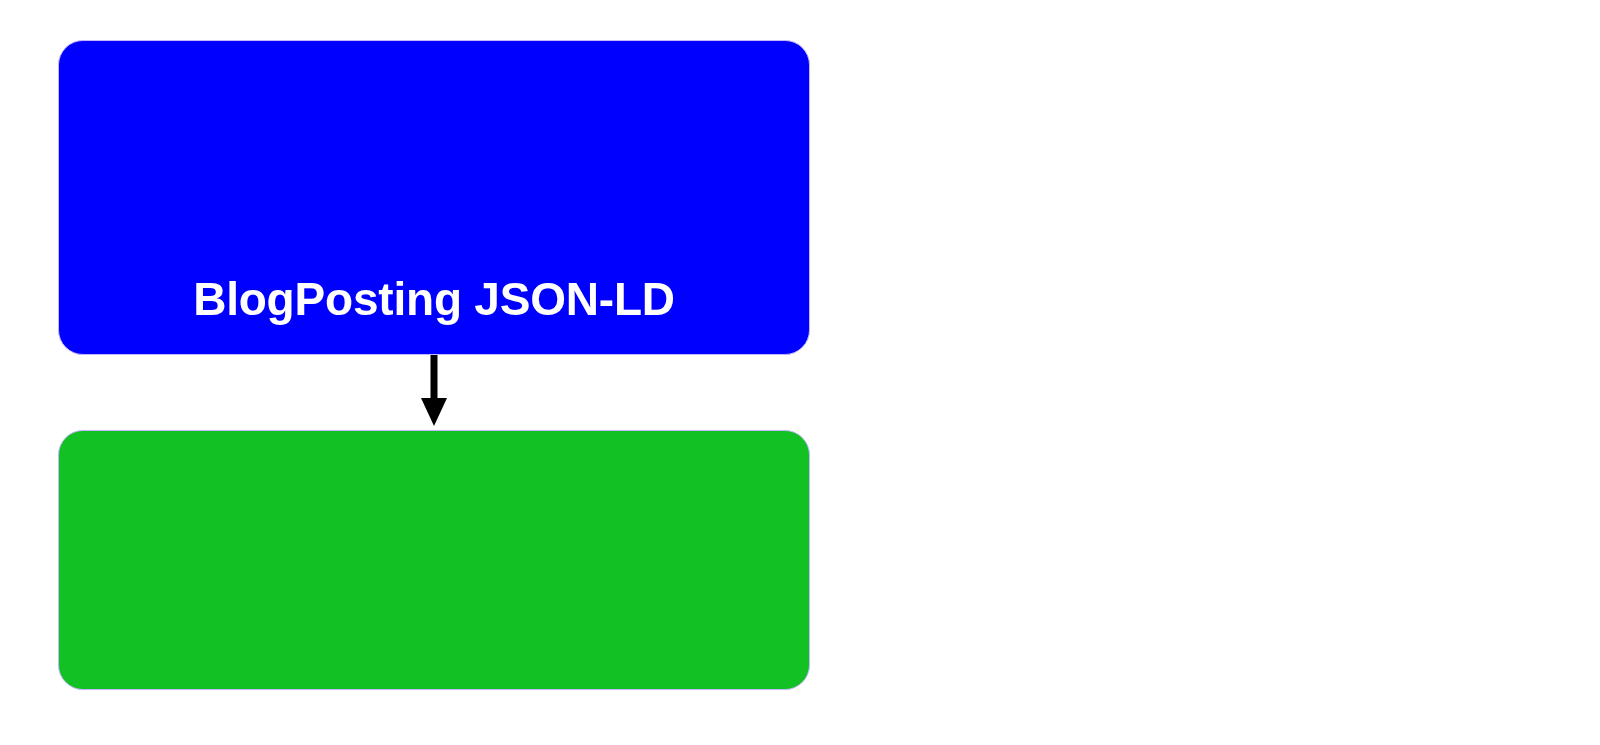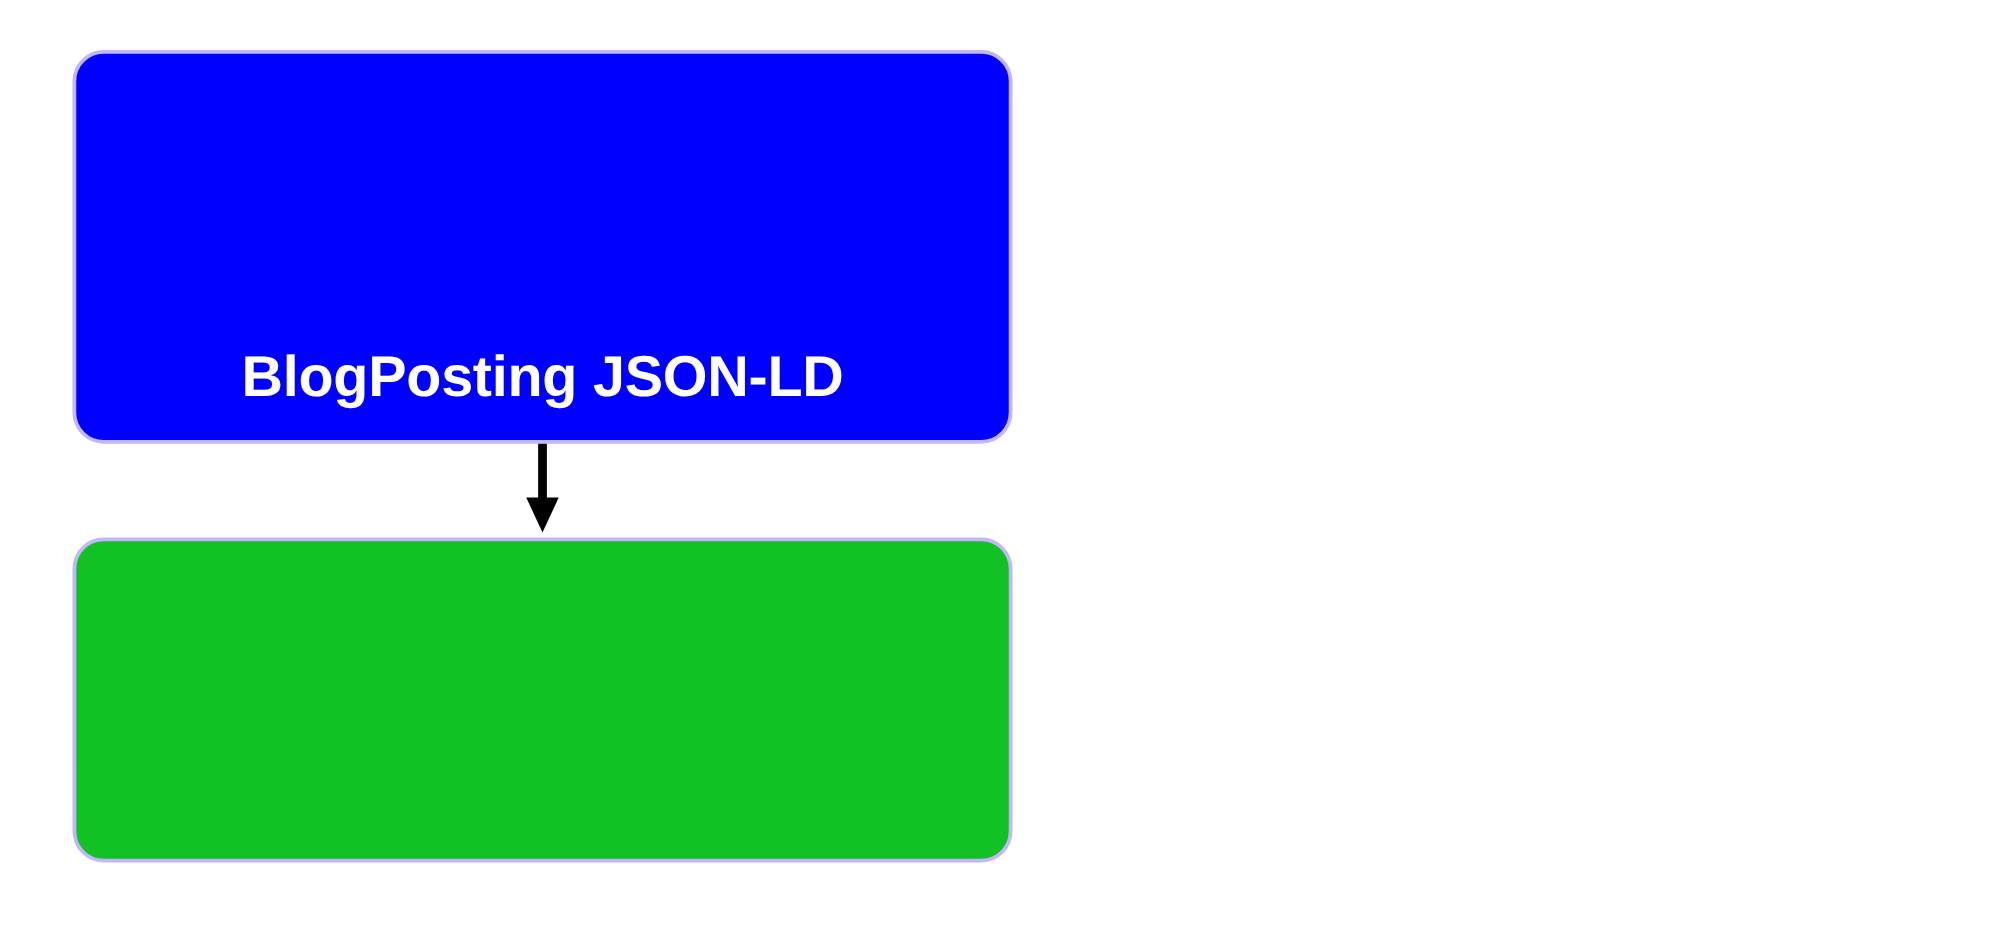--- a/index.html
+++ b/index.html
@@ -15,21 +15,21 @@
     position: relative;
     width: 1600px;
     height: 745px;
     background: #ffffff;
     overflow: hidden;
   }
   .node {
     position: absolute;
     box-sizing: border-box;
     border-radius: 25px;
-    border: 3px solid #c4b5fd;
+    border: 1px solid #c4b5fd;
     display: block;
     text-align: center;
     overflow: hidden;
   }
   .node-text {
     position: absolute;
     left: 0;
     right: 0;
     text-align: center;
     color: #ffffff;

